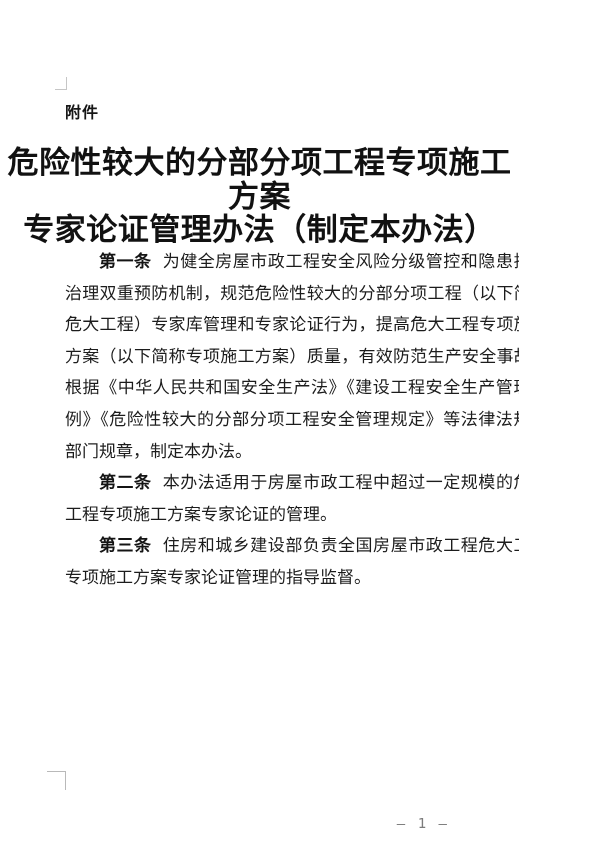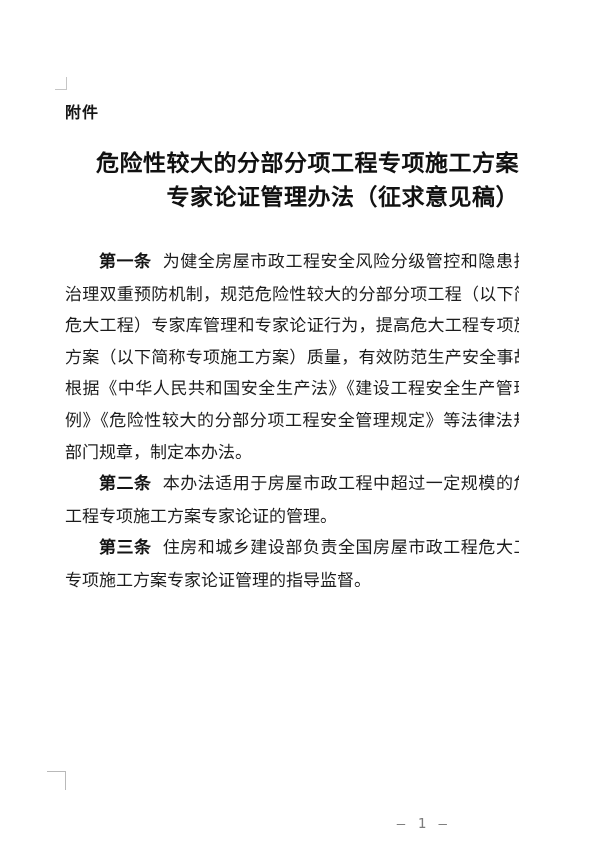--- a/index.html
+++ b/index.html
@@ -47,42 +47,42 @@
     font-weight: 700;
     letter-spacing: 1px;
     color: #161616;
   }
 
   .doc-title {
     position: absolute;
     left: 0;
     right: 0;
     top: 146px;
-    text-align: right;
-    font-size: 23px;
+    text-align: center;
+    font-size: 31px;
     font-weight: 700;
     line-height: 33.5px;
     letter-spacing: 0.5px;
     color: #111111;
   }
 
   .doc-body {
     position: absolute;
     left: 65px;
     top: 246px;
     width: 483px;
     font-size: 17px;
     line-height: 31.6px;
     text-align: justify;
     text-justify: inter-ideograph;
     color: #1c1c1c;
   }
   .para { text-indent: 2em; }
   .lead {
-    font-family: Liberation Mono, monospace;
+    font-family: Liberation Serif, serif;
     font-weight: 700;
     margin-right: 11px;
     color: #141414;
   }
 
   .page-number {
     position: absolute;
     top: 815px;
     right: 70px;
     font-size: 14px;
@@ -98,21 +98,21 @@
 
   <span class="crop-mark tl"></span>
   <span class="crop-mark tr"></span>
   <span class="crop-mark bl"></span>
   <span class="crop-mark br"></span>
 
   <div class="attachment">附件</div>
 
   <div class="doc-title">
     <div>危险性较大的分部分项工程专项施工方案</div>
-    <div>专家论证管理办法（征求意见稿）</div>
+    <div>专家论证管理办法（制定本办法）</div>
   </div>
 
   <div class="doc-body" id="doc-body">
       <p class="para"><span class="lead">第一条</span><span>为健全房屋市政工程安全风险分级管控和隐患排查治理双重预防机制，规范危险性较大的分部分项工程（以下简称危大工程）专家库管理和专家论证行为，提高危大工程专项施工方案（以下简称专项施工方案）质量，有效防范生产安全事故，根据《中华人民共和国安全生产法》《建设工程安全生产管理条例》《危险性较大的分部分项工程安全管理规定》等法律法规和部门规章，制定本办法。</span></p>
       <p class="para"><span class="lead">第二条</span><span>本办法适用于房屋市政工程中超过一定规模的危大工程专项施工方案专家论证的管理。</span></p>
       <p class="para"><span class="lead">第三条</span><span>住房和城乡建设部负责全国房屋市政工程危大工程专项施工方案专家论证管理的指导监督。</span></p>
     </div>
 
   <div class="page-number">— 1 —</div>
 

